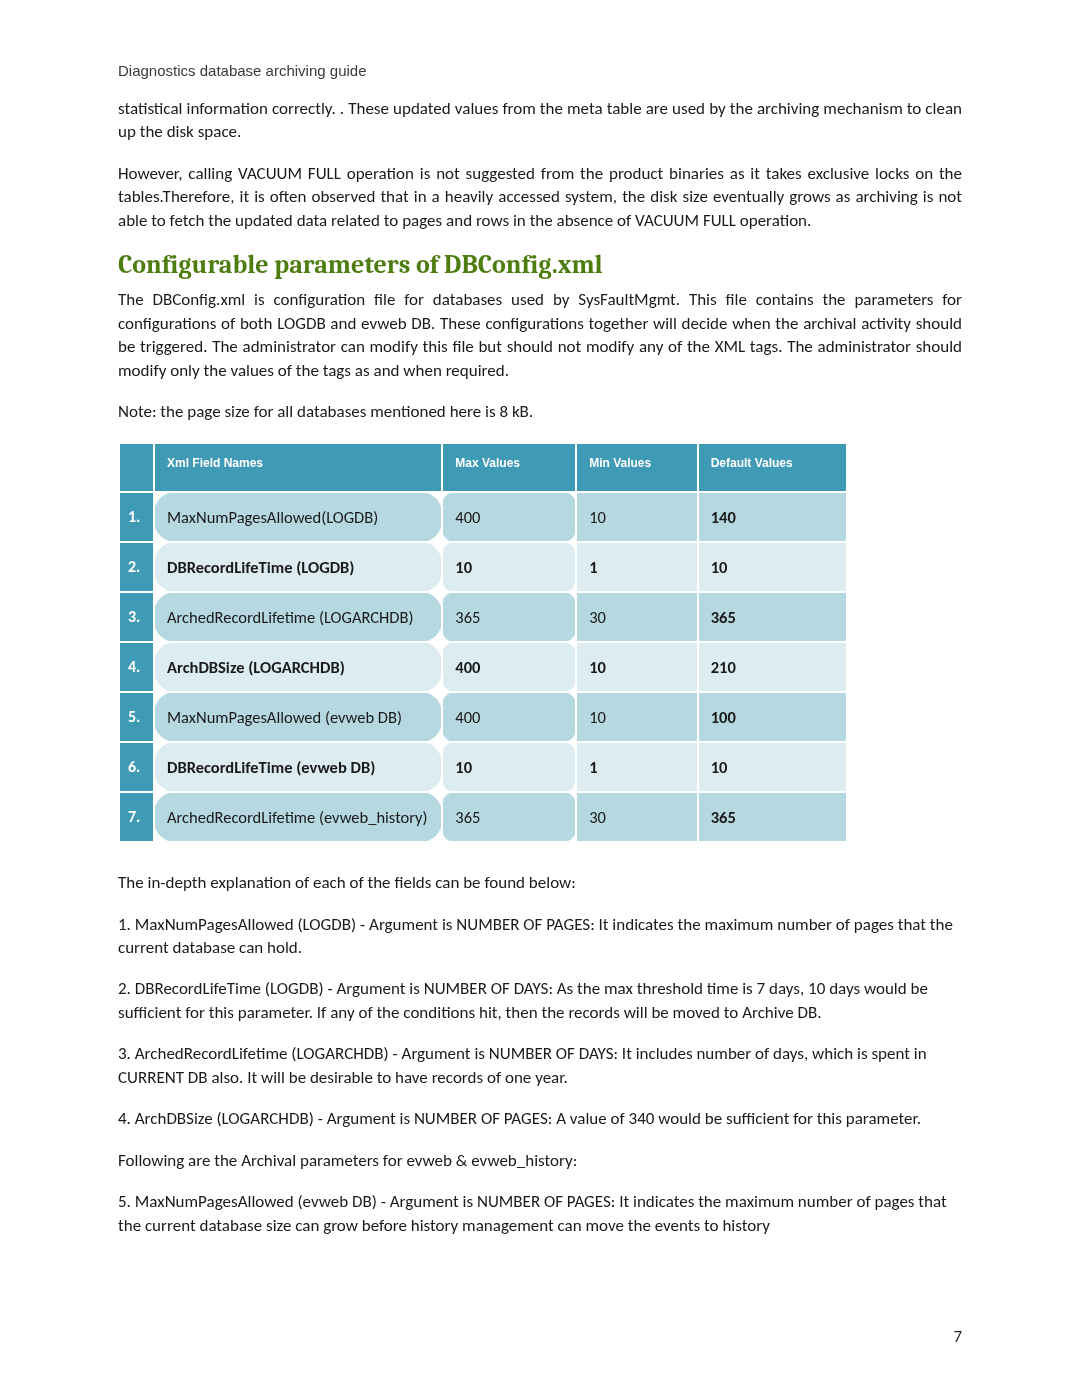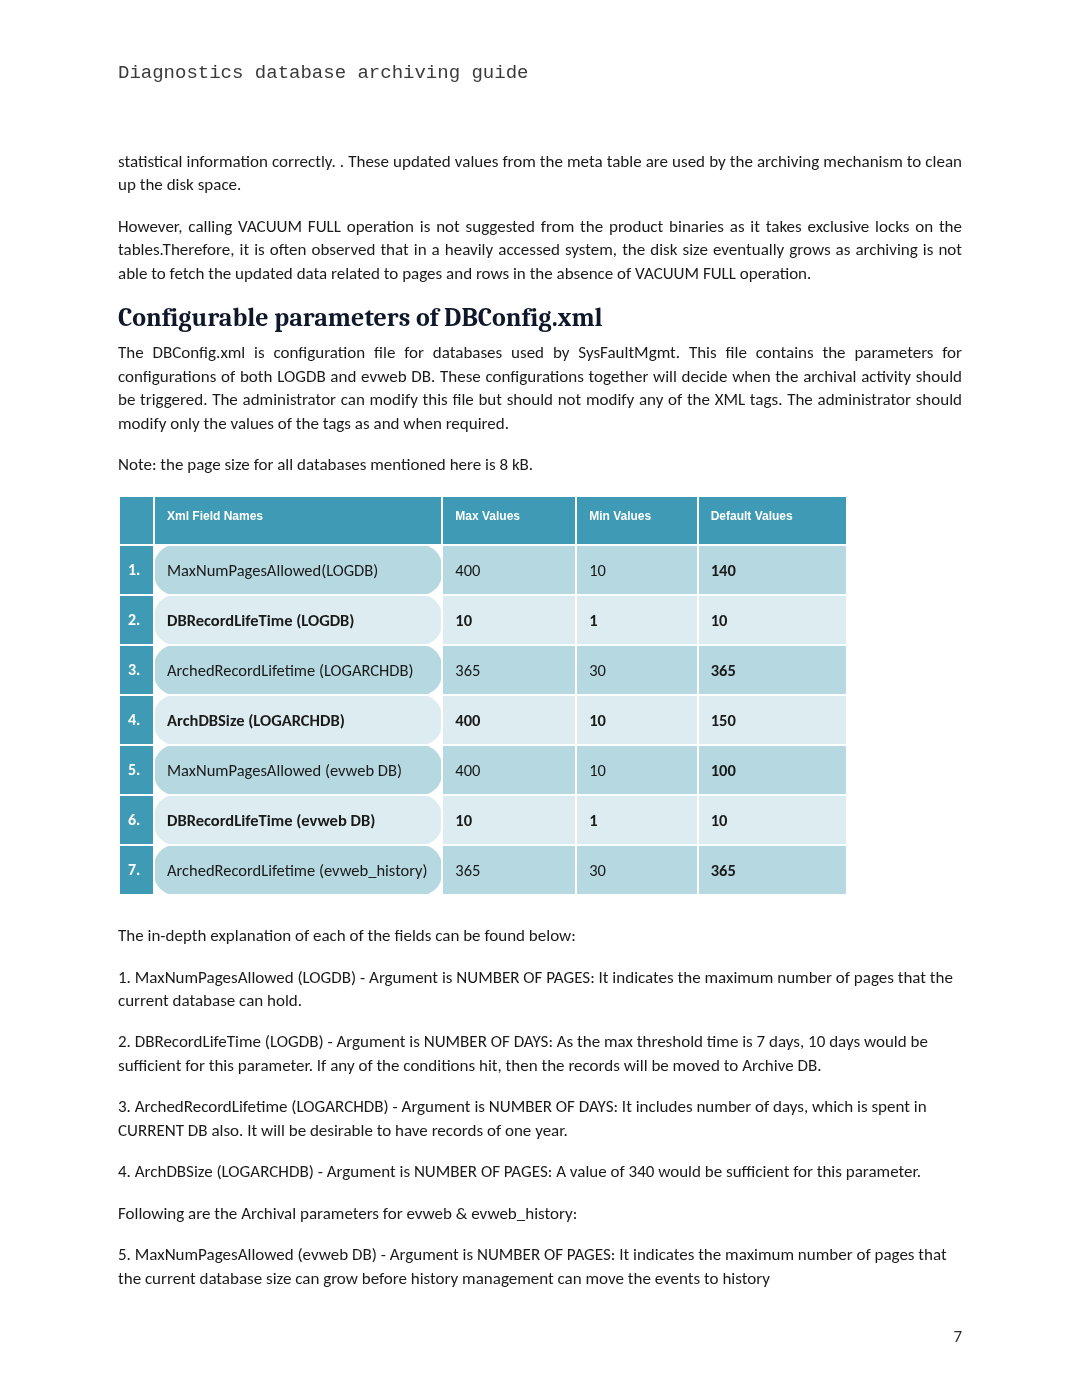--- a/index.html
+++ b/index.html
@@ -6,34 +6,34 @@
   html, body { background: #fff; }
   body {
     width: 1080px;
     min-height: 1397px;
     font-family: "Segoe UI", "Calibri", Arial, sans-serif;
     color: #1a1a1a;
     position: relative;
     padding: 62px 118px 50px 118px;
   }
   .header-title {
-    font-size: 19px;
+    font-size: 15px;
     color: #3a3a3a;
-    font-family: Liberation Mono, monospace;
-    margin-bottom: 66px;
+    font-family: Liberation Sans, sans-serif;
+    margin-bottom: 18px;
   }
   .para {
     font-size: 17px;
     line-height: 1.38;
     color: #1a1a1a;
     margin-bottom: 18px;
   }
   .justify { text-align: justify; }
   .section-heading {
-    color: #0f172a;
+    color: #4d7c0f;
     font-family: "Cambria", Georgia, serif;
     font-size: 26px;
     font-weight: bold;
     margin-top: 2px;
     margin-bottom: 8px;
   }
   table.params {
     border-collapse: collapse;
     width: 730px;
     margin-top: 6px;
@@ -61,21 +61,21 @@
     font-weight: bold;
     width: 34px;
     text-align: left;
     font-size: 16px;
     padding: 14px 6px 14px 8px;
   }
   table.params thead th.rownum { width:34px; padding:12px 6px 20px 8px; }
   table.params tbody tr.odd td  { background: #b6d8e1; }
   table.params tbody tr.even td { background: #dcecf1; font-weight: bold; }
   table.params td.name   { width: 280px; color:#1a1a1a;border-radius:21px; }
-  table.params td.maxv   { width: 130px; color:#1a1a1a; }
+  table.params td.maxv   { width: 130px; color:#1a1a1a;border-radius:13px; }
   table.params td.minv   { width: 118px; color:#1a1a1a; }
   table.params td.defv   { width: 145px; font-weight: bold; color:#1a1a1a; }
   .page-number {
     position: absolute;
     right: 118px;
     bottom: 50px;
     font-size: 17px;
     color: #2a2a2a;
   }
 </style>
@@ -124,21 +124,21 @@
       <td class="name">ArchedRecordLifetime (LOGARCHDB)</td>
       <td class="maxv">365</td>
       <td class="minv">30</td>
       <td class="defv">365</td>
     </tr>
     <tr class="even">
       <th class="rownum">4.</th>
       <td class="name">ArchDBSize (LOGARCHDB)</td>
       <td class="maxv">400</td>
       <td class="minv">10</td>
-      <td class="defv">150</td>
+      <td class="defv">210</td>
     </tr>
     <tr class="odd">
       <th class="rownum">5.</th>
       <td class="name">MaxNumPagesAllowed (evweb DB)</td>
       <td class="maxv">400</td>
       <td class="minv">10</td>
       <td class="defv">100</td>
     </tr>
     <tr class="even">
       <th class="rownum">6.</th>

